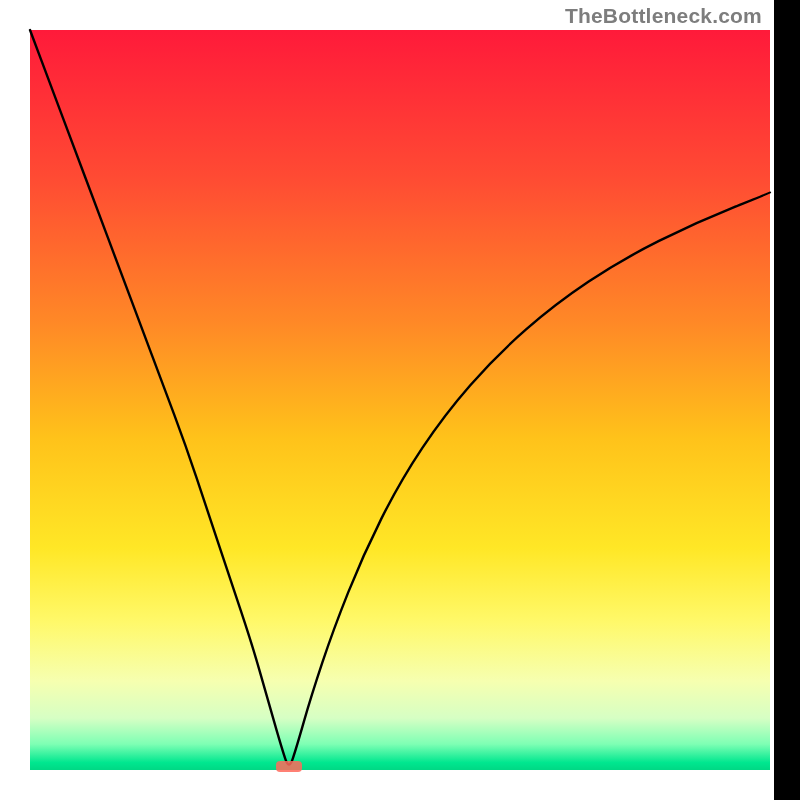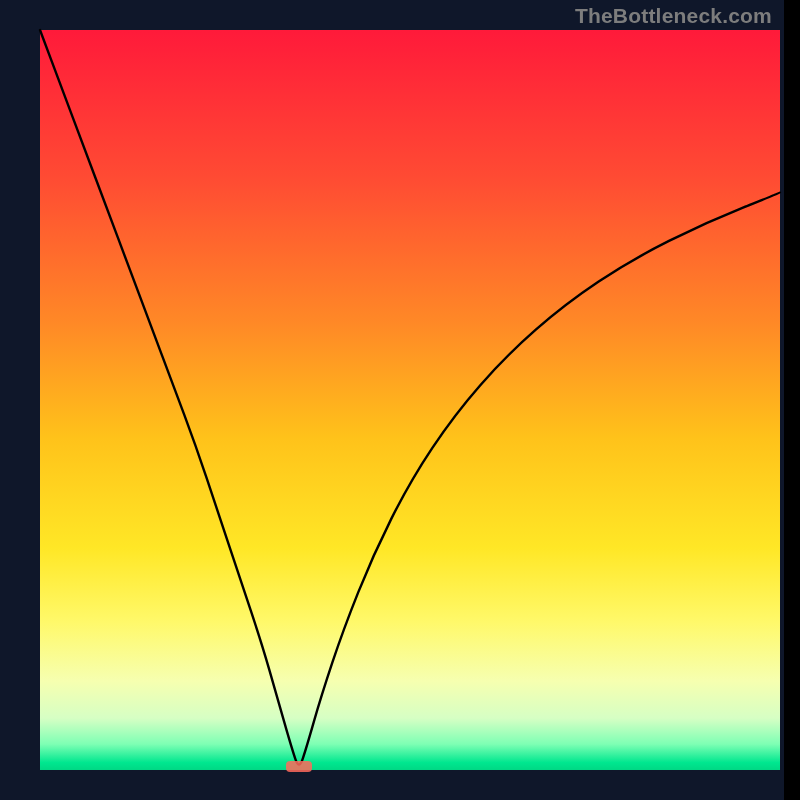--- a/index.html
+++ b/index.html
@@ -10,22 +10,21 @@
     background: #000;
     overflow: hidden;
     font-family: Arial, Helvetica, sans-serif;
   }
   .frame {
     position: absolute;
     top: 0;
     left: 0;
     width: 774px;
     height: 800px;
-    background: #0f172a;
-    padding-left: 10px;
+    background: #ffffff;
   }
   .watermark {
     position: absolute;
     top: 4px;
     right: 12px;
     font-size: 21px;
     font-weight: 600;
     color: #7d7d7d;
     letter-spacing: 0.2px;
     user-select: none;

